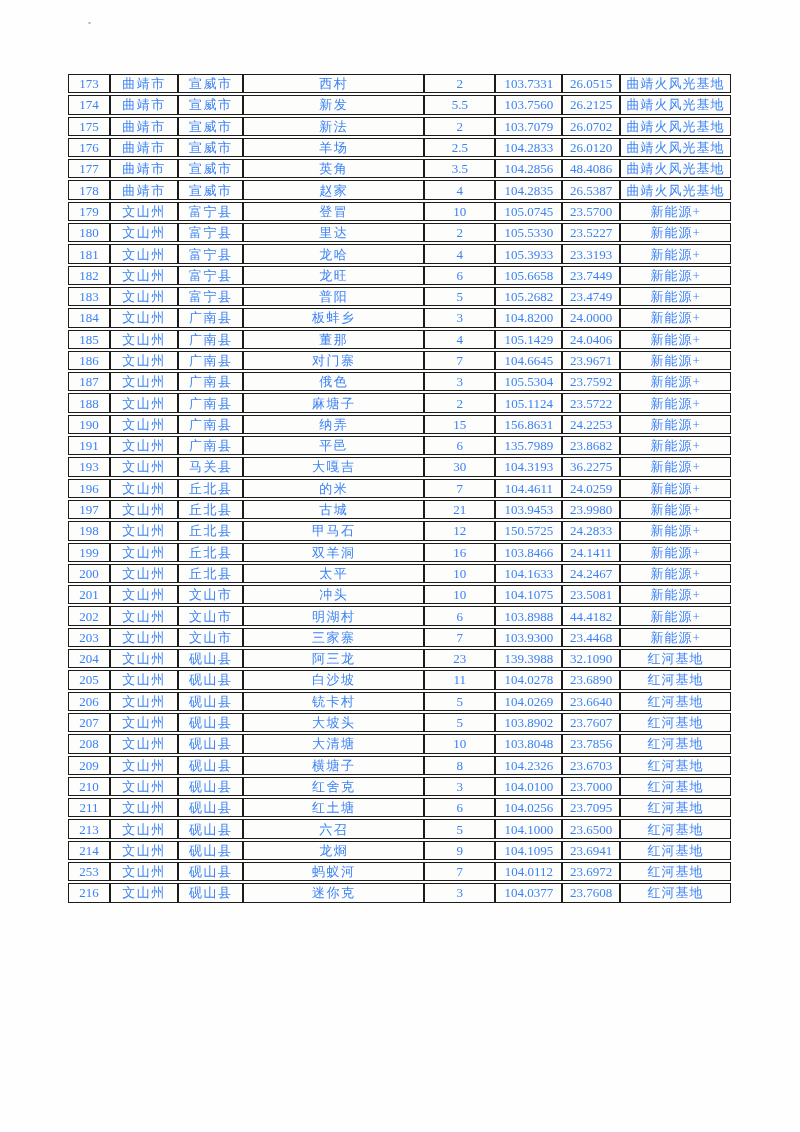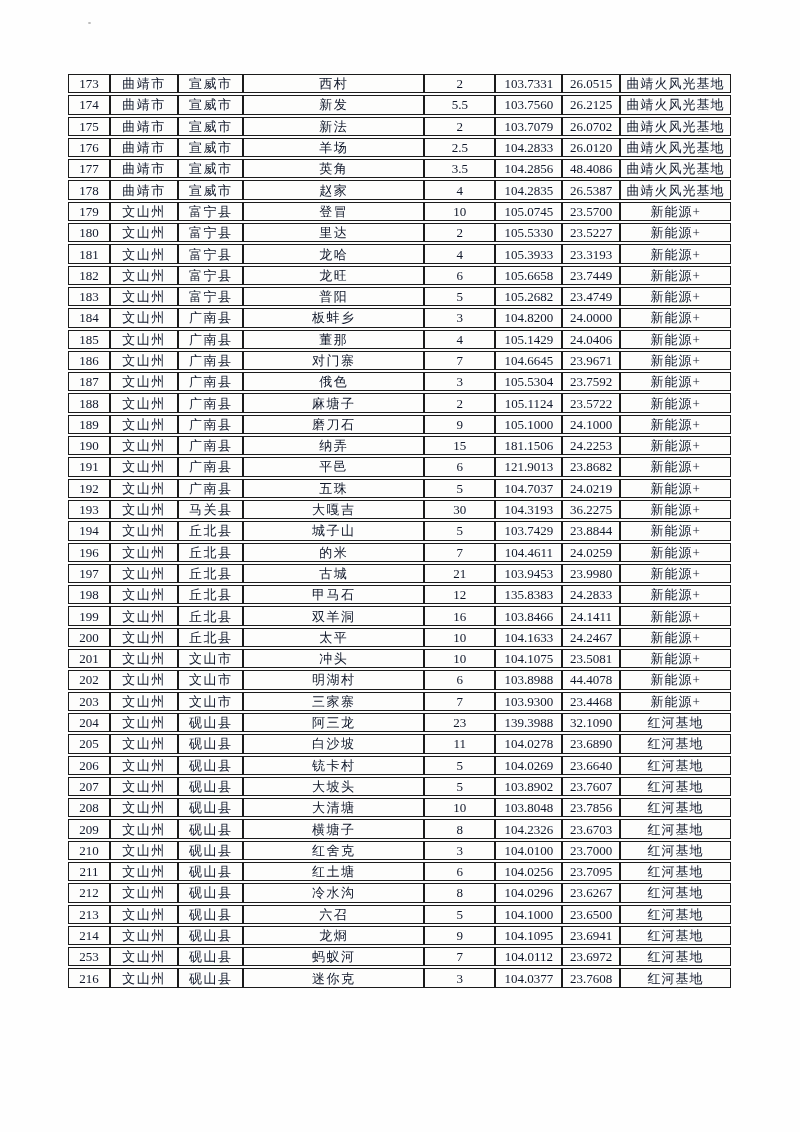--- a/index.html
+++ b/index.html
@@ -7,21 +7,21 @@
     padding: 0;
     background: #ffffff;
   }
   .page {
     position: relative;
     width: 800px;
     height: 1132px;
     background: #fefefe;
     overflow: hidden;
     font-family: "Liberation Serif", "DejaVu Serif", serif;
-    color: #0f172a;
+    color: #3b82f6;
   }
   
   .speck {
     position: absolute;
     left: 88px;
     top: 22px;
     width: 3px;
     height: 2px;
     background: #b9b9b9;
     border-radius: 50%;
@@ -242,80 +242,50 @@
           <td class="cell-no">188</td>
           <td class="cell-prefecture">文山州</td>
           <td class="cell-county">广南县</td>
           <td class="cell-site">麻塘子</td>
           <td class="cell-capacity">2</td>
           <td class="cell-longitude">105.1124</td>
           <td class="cell-latitude">23.5722</td>
           <td class="cell-base">新能源+</td>
         </tr>
         <tr>
-          <td class="cell-no">189</td>
-          <td class="cell-prefecture">文山州</td>
-          <td class="cell-county">广南县</td>
-          <td class="cell-site">磨刀石</td>
-          <td class="cell-capacity">9</td>
-          <td class="cell-longitude">105.1000</td>
-          <td class="cell-latitude">24.1000</td>
-          <td class="cell-base">新能源+</td>
-        </tr>
-        <tr>
           <td class="cell-no">190</td>
           <td class="cell-prefecture">文山州</td>
           <td class="cell-county">广南县</td>
           <td class="cell-site">纳弄</td>
           <td class="cell-capacity">15</td>
-          <td class="cell-longitude">181.1506</td>
+          <td class="cell-longitude">156.8631</td>
           <td class="cell-latitude">24.2253</td>
           <td class="cell-base">新能源+</td>
         </tr>
         <tr>
           <td class="cell-no">191</td>
           <td class="cell-prefecture">文山州</td>
           <td class="cell-county">广南县</td>
           <td class="cell-site">平邑</td>
           <td class="cell-capacity">6</td>
-          <td class="cell-longitude">121.9013</td>
+          <td class="cell-longitude">135.7989</td>
           <td class="cell-latitude">23.8682</td>
-          <td class="cell-base">新能源+</td>
-        </tr>
-        <tr>
-          <td class="cell-no">192</td>
-          <td class="cell-prefecture">文山州</td>
-          <td class="cell-county">广南县</td>
-          <td class="cell-site">五珠</td>
-          <td class="cell-capacity">5</td>
-          <td class="cell-longitude">104.7037</td>
-          <td class="cell-latitude">24.0219</td>
           <td class="cell-base">新能源+</td>
         </tr>
         <tr>
           <td class="cell-no">193</td>
           <td class="cell-prefecture">文山州</td>
           <td class="cell-county">马关县</td>
           <td class="cell-site">大嘎吉</td>
           <td class="cell-capacity">30</td>
           <td class="cell-longitude">104.3193</td>
           <td class="cell-latitude">36.2275</td>
           <td class="cell-base">新能源+</td>
         </tr>
         <tr>
-          <td class="cell-no">194</td>
-          <td class="cell-prefecture">文山州</td>
-          <td class="cell-county">丘北县</td>
-          <td class="cell-site">城子山</td>
-          <td class="cell-capacity">5</td>
-          <td class="cell-longitude">103.7429</td>
-          <td class="cell-latitude">23.8844</td>
-          <td class="cell-base">新能源+</td>
-        </tr>
-        <tr>
           <td class="cell-no">196</td>
           <td class="cell-prefecture">文山州</td>
           <td class="cell-county">丘北县</td>
           <td class="cell-site">的米</td>
           <td class="cell-capacity">7</td>
           <td class="cell-longitude">104.4611</td>
           <td class="cell-latitude">24.0259</td>
           <td class="cell-base">新能源+</td>
         </tr>
         <tr>
@@ -327,21 +297,21 @@
           <td class="cell-longitude">103.9453</td>
           <td class="cell-latitude">23.9980</td>
           <td class="cell-base">新能源+</td>
         </tr>
         <tr>
           <td class="cell-no">198</td>
           <td class="cell-prefecture">文山州</td>
           <td class="cell-county">丘北县</td>
           <td class="cell-site">甲马石</td>
           <td class="cell-capacity">12</td>
-          <td class="cell-longitude">135.8383</td>
+          <td class="cell-longitude">150.5725</td>
           <td class="cell-latitude">24.2833</td>
           <td class="cell-base">新能源+</td>
         </tr>
         <tr>
           <td class="cell-no">199</td>
           <td class="cell-prefecture">文山州</td>
           <td class="cell-county">丘北县</td>
           <td class="cell-site">双羊洞</td>
           <td class="cell-capacity">16</td>
           <td class="cell-longitude">103.8466</td>
@@ -368,21 +338,21 @@
           <td class="cell-latitude">23.5081</td>
           <td class="cell-base">新能源+</td>
         </tr>
         <tr>
           <td class="cell-no">202</td>
           <td class="cell-prefecture">文山州</td>
           <td class="cell-county">文山市</td>
           <td class="cell-site">明湖村</td>
           <td class="cell-capacity">6</td>
           <td class="cell-longitude">103.8988</td>
-          <td class="cell-latitude">44.4078</td>
+          <td class="cell-latitude">44.4182</td>
           <td class="cell-base">新能源+</td>
         </tr>
         <tr>
           <td class="cell-no">203</td>
           <td class="cell-prefecture">文山州</td>
           <td class="cell-county">文山市</td>
           <td class="cell-site">三家寨</td>
           <td class="cell-capacity">7</td>
           <td class="cell-longitude">103.9300</td>
           <td class="cell-latitude">23.4468</td>
@@ -462,30 +432,20 @@
           <td class="cell-no">211</td>
           <td class="cell-prefecture">文山州</td>
           <td class="cell-county">砚山县</td>
           <td class="cell-site">红土塘</td>
           <td class="cell-capacity">6</td>
           <td class="cell-longitude">104.0256</td>
           <td class="cell-latitude">23.7095</td>
           <td class="cell-base">红河基地</td>
         </tr>
         <tr>
-          <td class="cell-no">212</td>
-          <td class="cell-prefecture">文山州</td>
-          <td class="cell-county">砚山县</td>
-          <td class="cell-site">冷水沟</td>
-          <td class="cell-capacity">8</td>
-          <td class="cell-longitude">104.0296</td>
-          <td class="cell-latitude">23.6267</td>
-          <td class="cell-base">红河基地</td>
-        </tr>
-        <tr>
           <td class="cell-no">213</td>
           <td class="cell-prefecture">文山州</td>
           <td class="cell-county">砚山县</td>
           <td class="cell-site">六召</td>
           <td class="cell-capacity">5</td>
           <td class="cell-longitude">104.1000</td>
           <td class="cell-latitude">23.6500</td>
           <td class="cell-base">红河基地</td>
         </tr>
         <tr>

